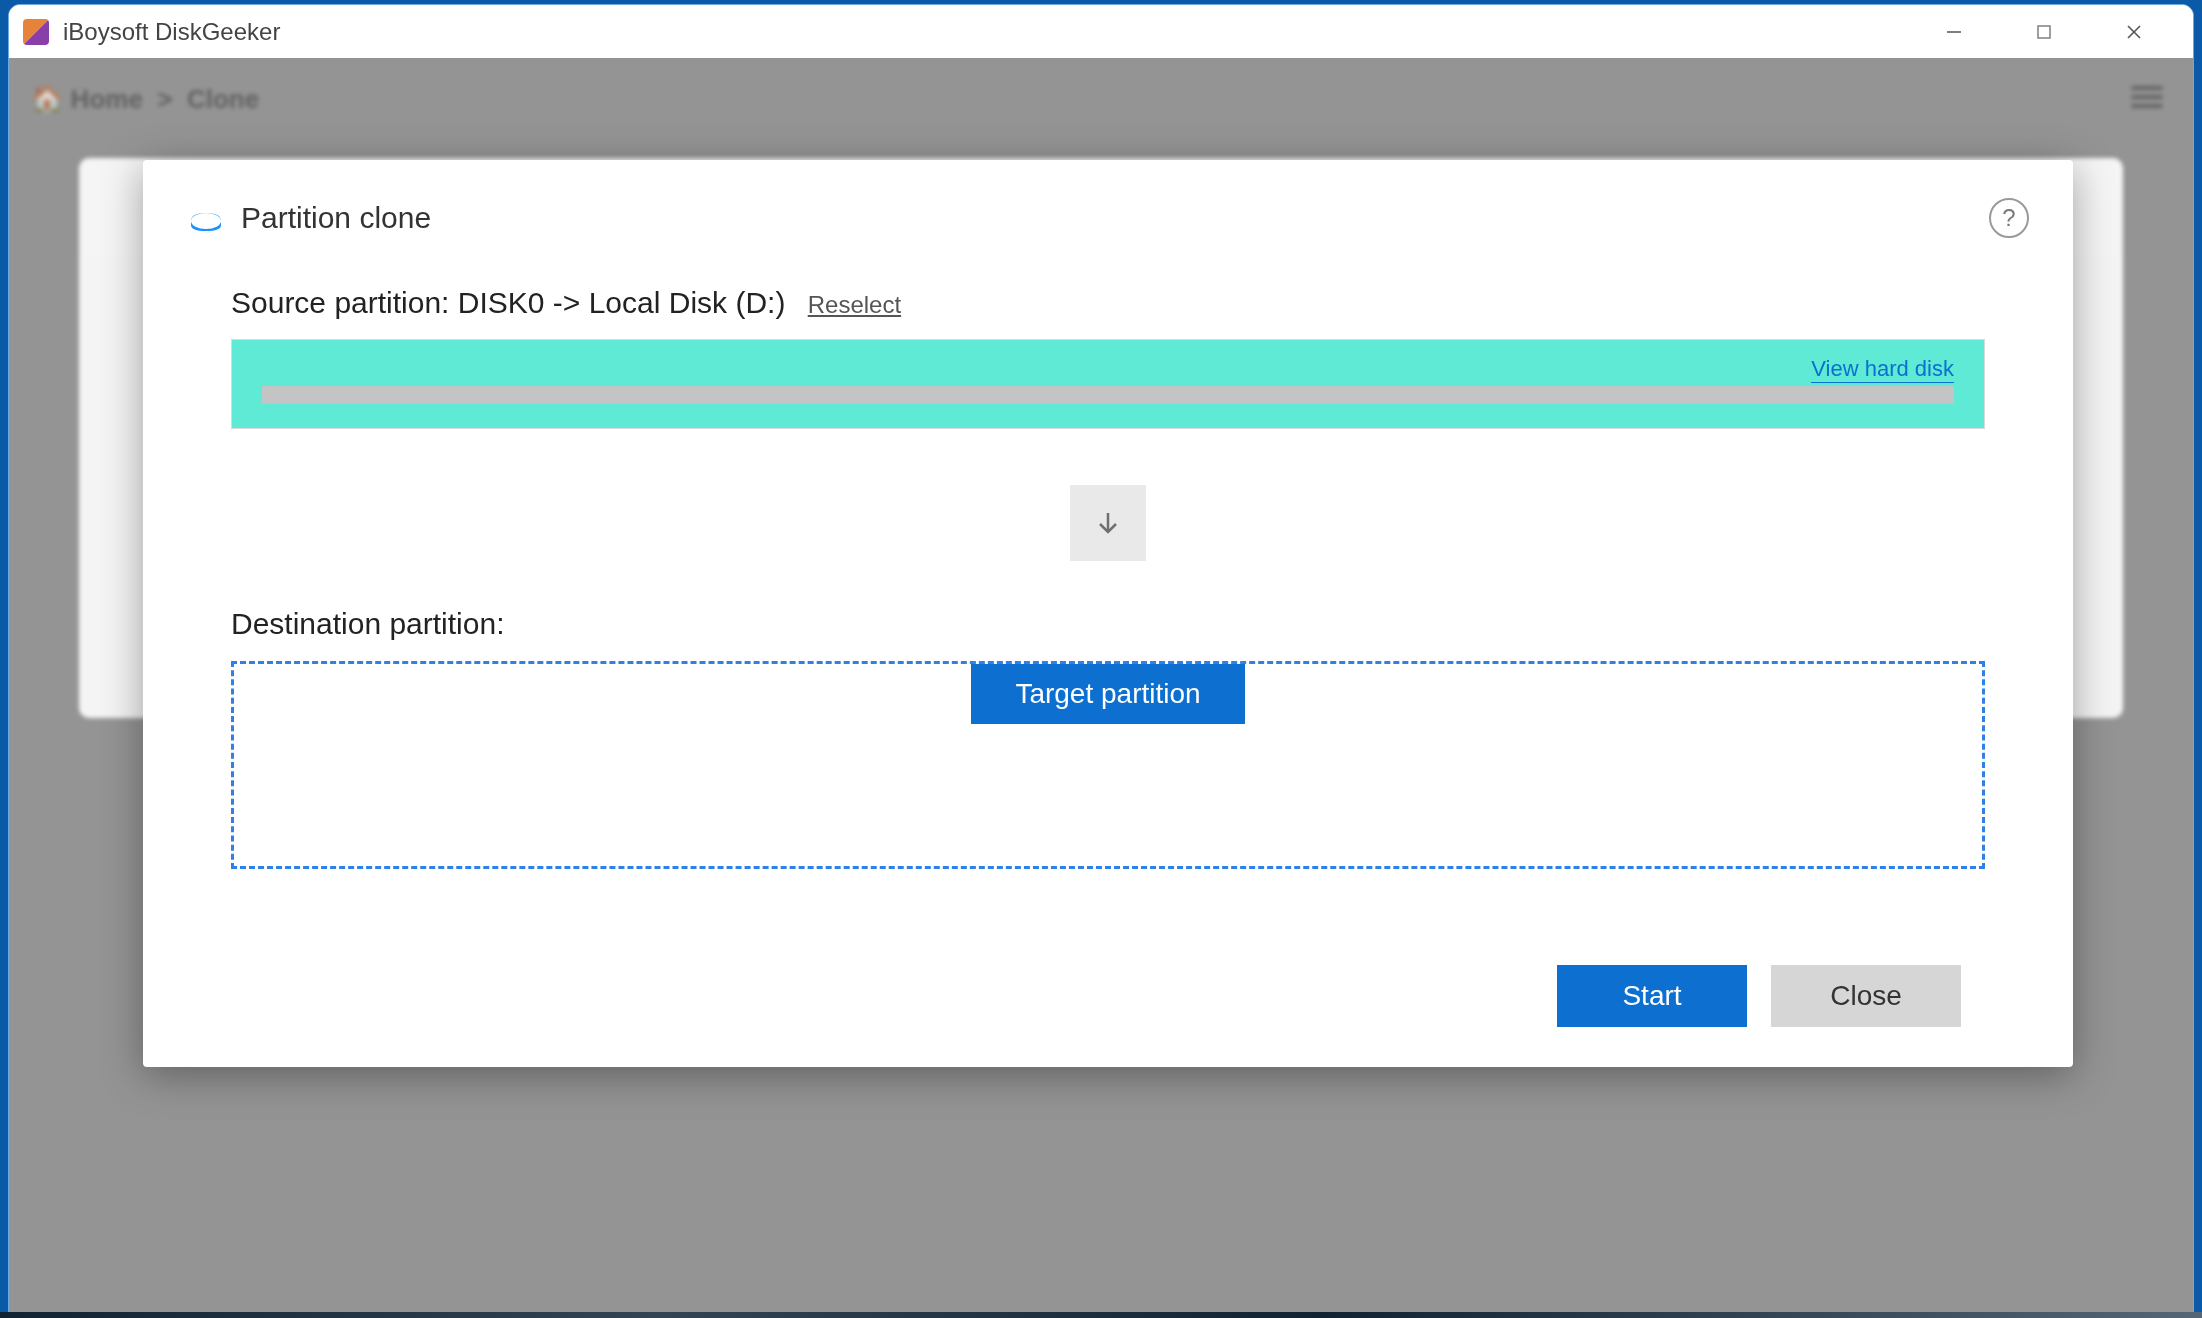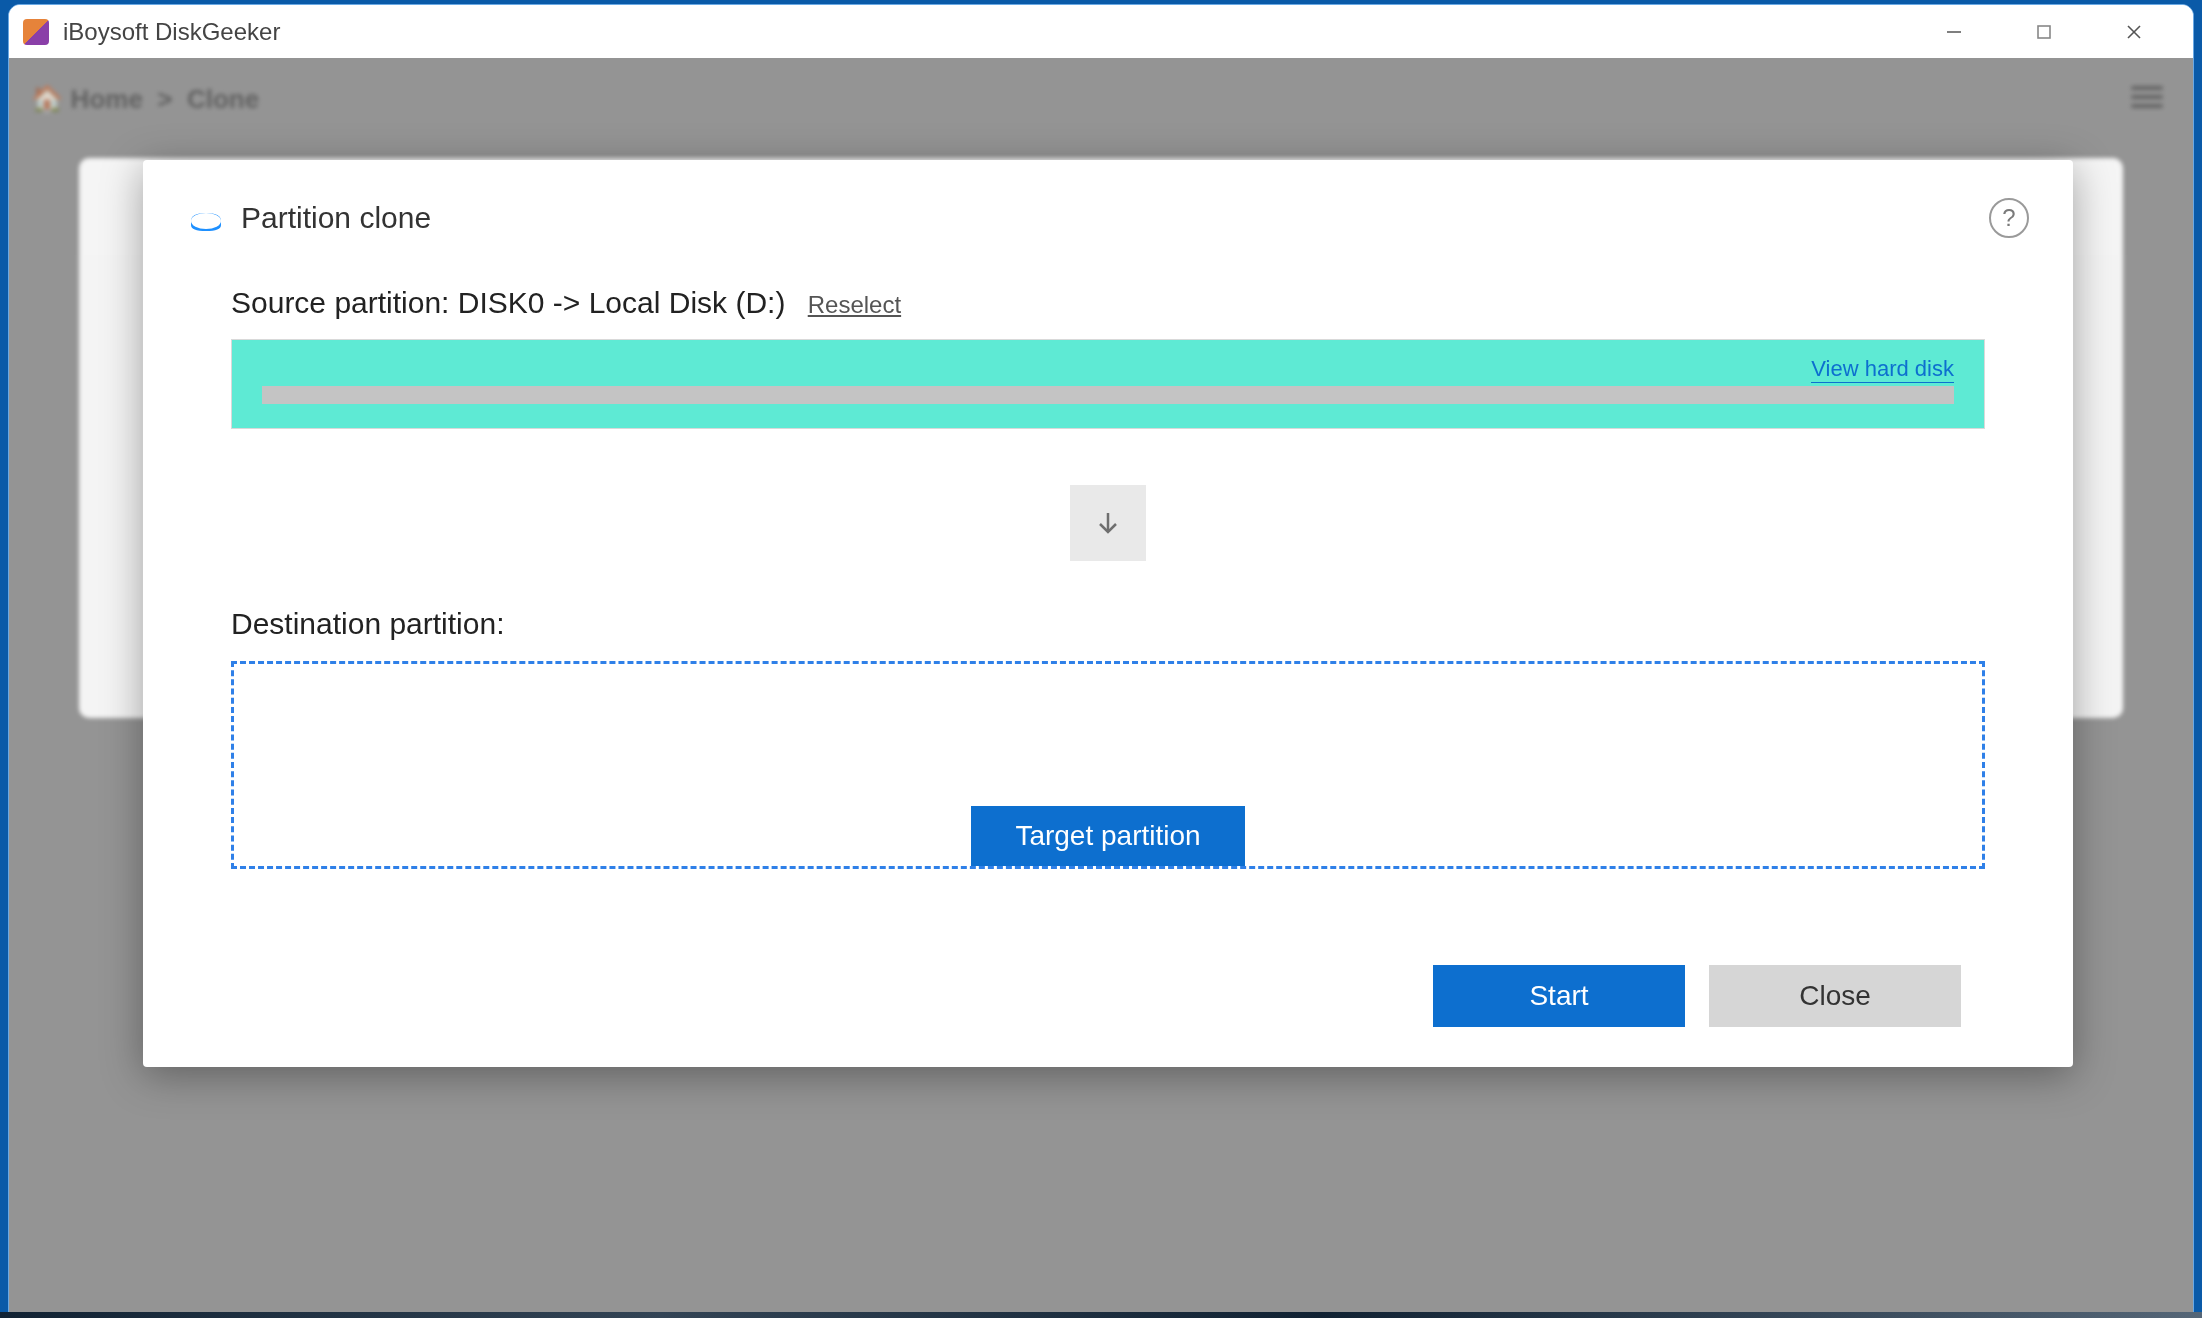--- a/index.html
+++ b/index.html
@@ -198,40 +198,40 @@
     }
 
     .dest-label {
       font-size: 30px;
       color:#222;
       margin-bottom: 20px;
     }
     .dest-box {
       border: 3px dashed #2f80e8;
       height: 208px;
-      display:flex;align-items:flex-end;justify-content:center;
+      display:flex;align-items:flex-start;justify-content:center;
     }
     .target-btn {
       background:#0d6fcf;
       color:#fff;
       font-size:28px;
       padding: 14px 44px;
       border:none;
       cursor:pointer;
     }
 
     .dialog-actions {
       display:flex;
       justify-content:flex-end;
       gap: 24px;
       margin-top: 96px;
       padding-right: 24px;
     }
     .btn {
-      width: 252px;
+      width: 190px;
       height: 62px;
       font-size: 28px;
       border:none;
       cursor:pointer;
     }
     .btn-primary { background:#0d6fcf; color:#fff; }
     .btn-secondary { background:#d6d6d6; color:#333; }
 
     .taskbar {
       position:absolute;

